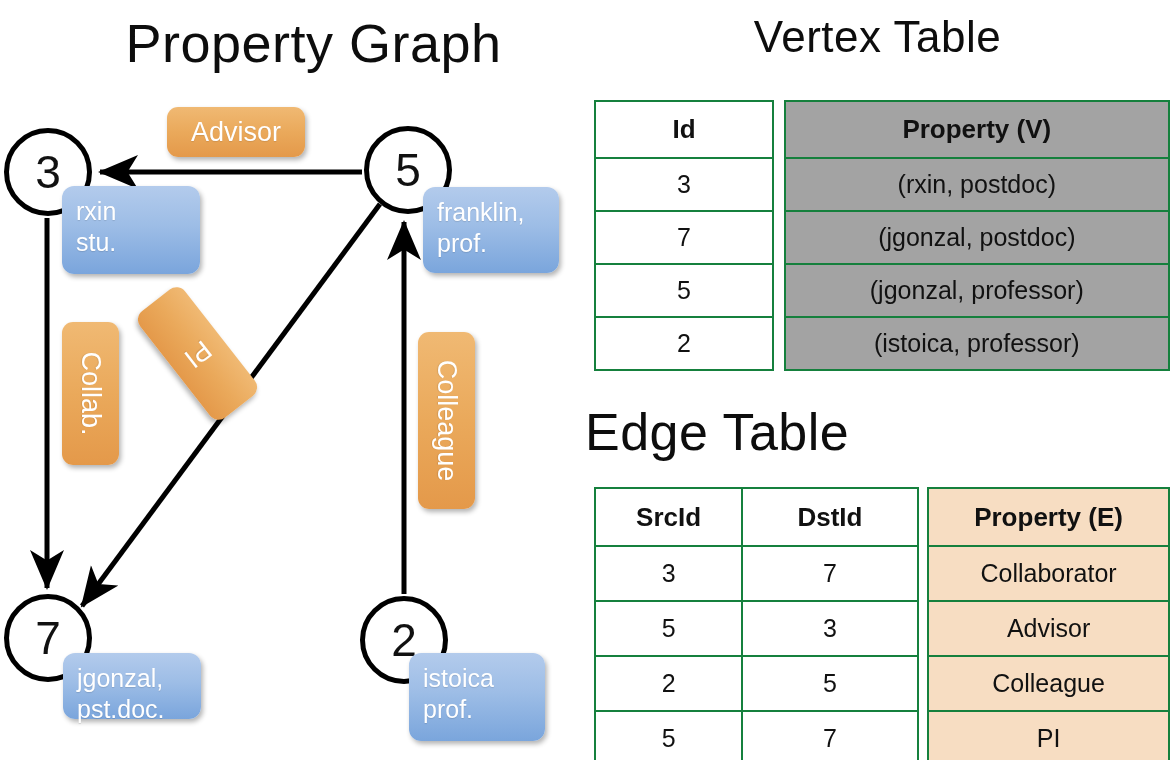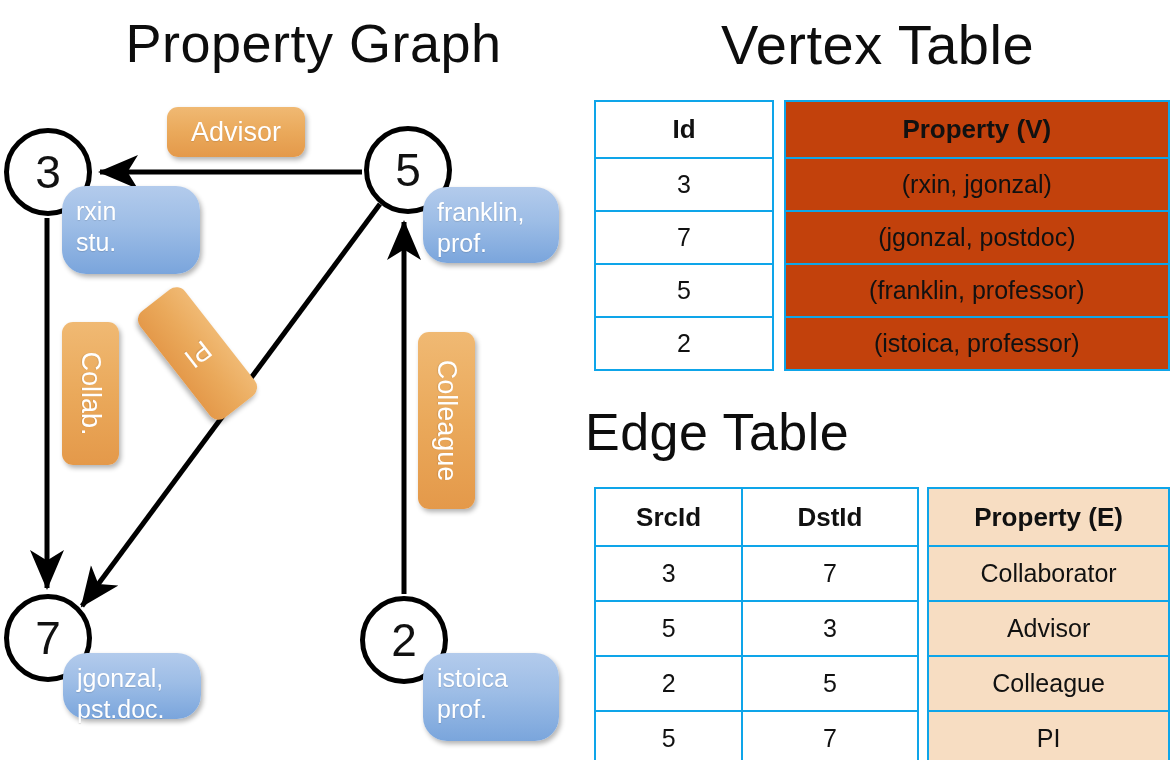--- a/index.html
+++ b/index.html
@@ -27,21 +27,21 @@
   }
   #title-property-graph {
     left: 0; top: 12px; width: 585px;
     text-align: center;
     font-size: 54px;
     padding-left: 21px;
   }
   #title-vertex-table {
     left: 585px; top: 12px; width: 585px;
     text-align: center;
-    font-size: 56px;
+    font-size: 44px;
   }
   #title-edge-table {
     left: 585px; top: 402px; width: 585px;
     font-size: 52px;
   }
 
   
   #graph-panel {
     position: absolute;
     left: 0; top: 0;
@@ -70,35 +70,35 @@
     z-index: 5;
   }
   #node-3 { left: 4px;   top: 128px; }
   #node-5 { left: 364px; top: 126px; }
   #node-7 { left: 4px;   top: 594px; }
   #node-2 { left: 360px; top: 596px; }
 
   
   .prop-box {
     position: absolute;
-    border-radius: 24px;
+    border-radius: 12px;
     background: linear-gradient(to bottom, #b3cbec 0%, #9dbde6 45%, #7aa5dc 100%);
     box-shadow: 2px 3px 5px rgba(0,0,0,0.30);
     color: #ffffff;
     font-size: 25px;
     line-height: 1.25;
     padding: 10px 14px;
     box-sizing: border-box;
     z-index: 6;
     text-shadow: 0 1px 1px rgba(0,0,0,0.12);
   }
   #prop-rxin     { left: 62px;  top: 186px; width: 138px; height: 88px; }
-  #prop-franklin { left: 423px; top: 187px; width: 136px; height: 76px; }
+  #prop-franklin { left: 423px; top: 187px; width: 136px; height: 86px; }
   #prop-jgonzal  { left: 63px;  top: 653px; width: 138px; height: 66px; }
-  #prop-istoica  { left: 423px; top: 653px; width: 136px; height: 88px; }
+  #prop-istoica  { left: 409px; top: 653px; width: 136px; height: 88px; }
 
   
   .edge-label {
     position: absolute;
     border-radius: 11px;
     background: linear-gradient(to bottom, #f0b973 0%, #eaa95b 50%, #e4994a 100%);
     box-shadow: 2px 3px 5px rgba(0,0,0,0.30);
     color: #ffffff;
     font-size: 27px;
     display: flex;
@@ -134,34 +134,34 @@
 
   
   .tbl {
     position: absolute;
     border-collapse: collapse;
     font-size: 25px;
     font-weight: 300;
     color: #111;
   }
   .tbl td, .tbl th {
-    border: 2px solid #0ea5e9;
+    border: 2px solid #15803d;
     text-align: center;
     font-weight: 300;
     padding: 0;
     vertical-align: middle;
   }
   .tbl th {
     font-weight: bold;
     font-size: 26px;
   }
 
   #vertex-table { left: 594px; top: 100px; }
   #vertex-table .col-id   { width: 182px; }
-  #vertex-table .col-prop { width: 393px; background: #c2410c; }
+  #vertex-table .col-prop { width: 393px; background: #a3a3a3; }
   #vertex-table tr { height: 53px; }
   #vertex-table tr:first-child { height: 57px; }
 
   #edge-table { left: 594px; top: 487px; }
   #edge-table .col-src  { width: 150px; }
   #edge-table .col-dst  { width: 180px; }
   #edge-table .col-prop { width: 245px; background: #f7ddc2; text-align: center; }
   #edge-table tr { height: 55px; }
   #edge-table tr:first-child { height: 58px; }
 
@@ -233,31 +233,31 @@
 <table class="tbl" id="vertex-table">
   <tbody>
       <tr>
     <th class="col-id">Id</th>
     <td class="gap"></td>
     <th class="col-prop">Property (V)</th>
   </tr>
   <tr>
     <td class="col-id">3</td>
     <td class="gap"></td>
-    <td class="col-prop">(rxin, jgonzal)</td>
+    <td class="col-prop">(rxin, postdoc)</td>
   </tr>
   <tr>
     <td class="col-id">7</td>
     <td class="gap"></td>
     <td class="col-prop">(jgonzal, postdoc)</td>
   </tr>
   <tr>
     <td class="col-id">5</td>
     <td class="gap"></td>
-    <td class="col-prop">(franklin, professor)</td>
+    <td class="col-prop">(jgonzal, professor)</td>
   </tr>
   <tr>
     <td class="col-id">2</td>
     <td class="gap"></td>
     <td class="col-prop">(istoica, professor)</td>
   </tr>
 </tbody>
   </table>
 
 <table class="tbl" id="edge-table">

